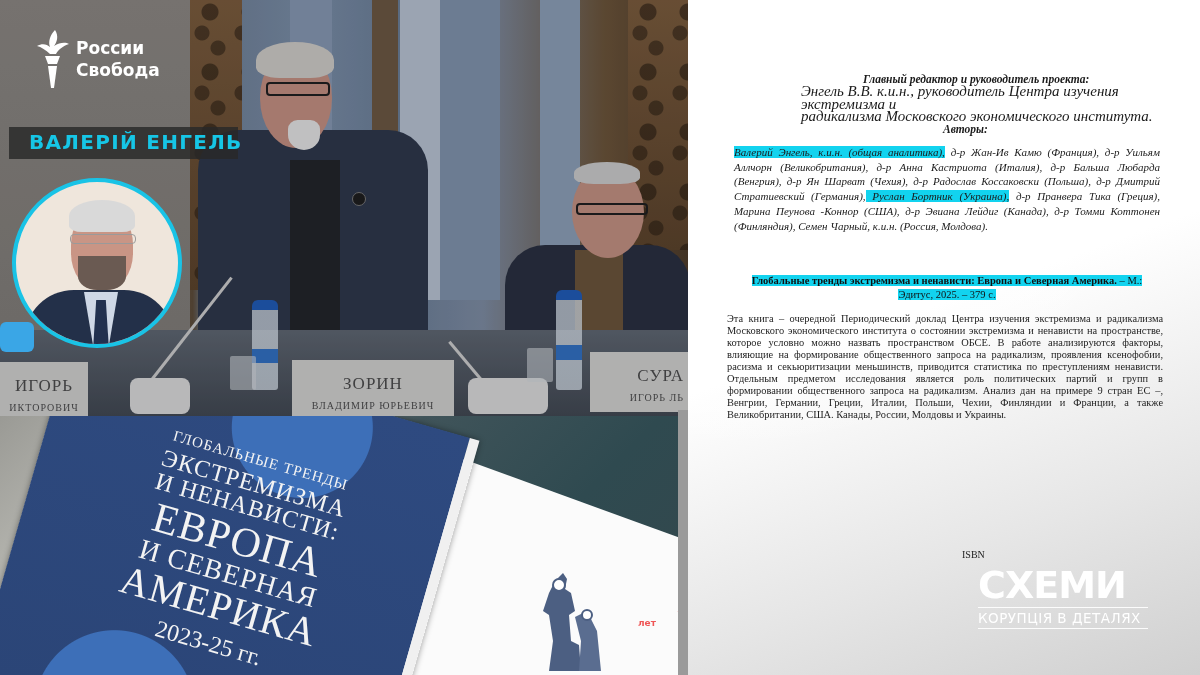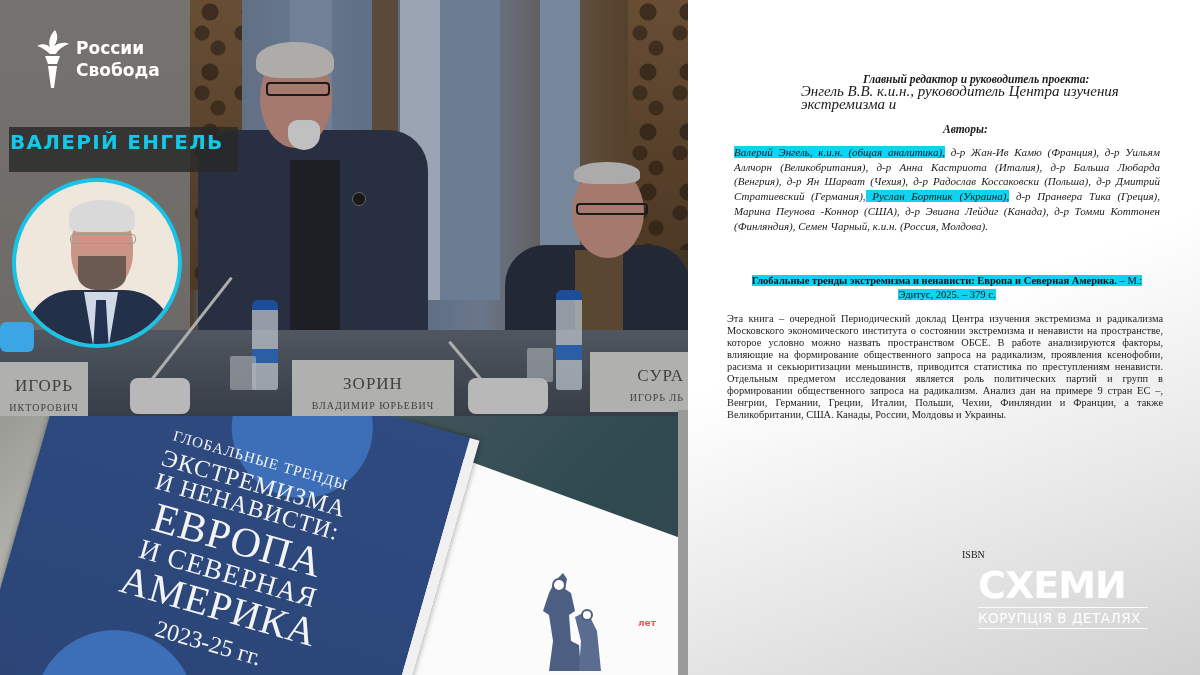--- a/index.html
+++ b/index.html
@@ -39,23 +39,23 @@
   .mic-base { position: absolute; width: 60px; height: 36px; background: #dcdcdc; border-radius: 8px; }
 
   .dim-overlay { position: absolute; inset: 0; background: rgba(20,20,25,.18); }
 
   
   .logo { position: absolute; left: 36px; top: 28px; display: flex; align-items: center; gap: 6px; }
   .logo-torch { width: 34px; height: 62px; }
   .logo-text { color: #ffffff; font-family: "DejaVu Sans", sans-serif; font-weight: bold; font-size: 17px; line-height: 22px; }
 
   
-  .name-tag { position: absolute; left: 9px; top: 127px; width: 229px; height: 45px; background: rgba(40,40,40,.82);
+  .name-tag { position: absolute; left: 9px; top: 127px; width: 229px; height: 32px; background: rgba(40,40,40,.82);
     color: #16c6e6; font-family: "DejaVu Sans", sans-serif; font-weight: bold; font-size: 20px; line-height: 31px;
-    letter-spacing: 1.3px; padding-left: 1px; white-space: nowrap; }
+    letter-spacing: 1.3px; padding-left: 20px; white-space: nowrap; }
 
   
   .inset { position: absolute; left: 12px; top: 178px; width: 170px; height: 170px; border-radius: 50%;
     border: 4px solid #19c3e6; overflow: hidden; background: #efe6dc; }
   .inset-suit { position: absolute; left: 8px; top: 108px; width: 150px; height: 80px; background: #233049; border-radius: 50px 50px 0 0; }
   .inset-shirt { position: absolute; left: 68px; top: 110px; width: 34px; height: 60px; background: #cfd8e6; clip-path: polygon(0 0,100% 0,70% 100%,30% 100%); }
   .inset-tie { position: absolute; left: 77px; top: 118px; width: 16px; height: 50px; background: #22314f; clip-path: polygon(20% 0,80% 0,100% 100%,0 100%); }
   .inset-head { position: absolute; left: 55px; top: 26px; width: 62px; height: 82px; border-radius: 45%; background: #c99585; }
   .inset-hair { position: absolute; left: 53px; top: 18px; width: 66px; height: 32px; border-radius: 50% 50% 20% 20%; background: #d9d9d9; }
   .inset-beard { position: absolute; left: 62px; top: 74px; width: 48px; height: 34px; border-radius: 0 0 40% 40%; background: #6a5a52; }
@@ -231,20 +231,21 @@
 
   <div class="edge-strip"></div>
 </div>
 
 <div class="doc">
   <div class="doc-inner">
 
     <div class="doc-h" style="left:0;width:512px;top:65px;padding-left:175px;text-align:left;">Главный редактор и руководитель проекта:</div>
     <div class="doc-i" style="left:113px;top:77px;width:380px;">
       <div>Энгель В.В. к.и.н., руководитель Центра изучения экстремизма и</div>
+      <div>радикализма Московского экономического института.</div>
     </div>
 
     <div class="doc-h" style="left:255px;top:115px;">Авторы:</div>
 
     <div class="doc-authors">
       <span class="hl">Валерий Энгель, к.и.н. (общая аналитика),</span><span> д-р Жан-Ив Камю (Франция), д-р Уильям Аллчорн (Великобритания), д-р Анна Кастриота (Италия), д-р Бальша Любарда (Венгрия), д-р Ян Шарват (Чехия), д-р Радослав Коссаковски (Польша), д-р Дмитрий Стратиевский (Германия),</span><span class="hl"> Руслан Бортник (Украина),</span><span> д-р Пранвера Тика (Греция), Марина Пеунова -Коннор (США), д-р Эвиана Лейдиг (Канада), д-р Томми Коттонен (Финляндия), Семен Чарный, к.и.н. (Россия, Молдова).</span>
     </div>
 
     <div class="doc-bib">
       <span class="hl"><span class="bib-title">Глобальные тренды экстремизма и ненависти: Европа и Северная Америка.</span><span> – М.:</span></span><br>

